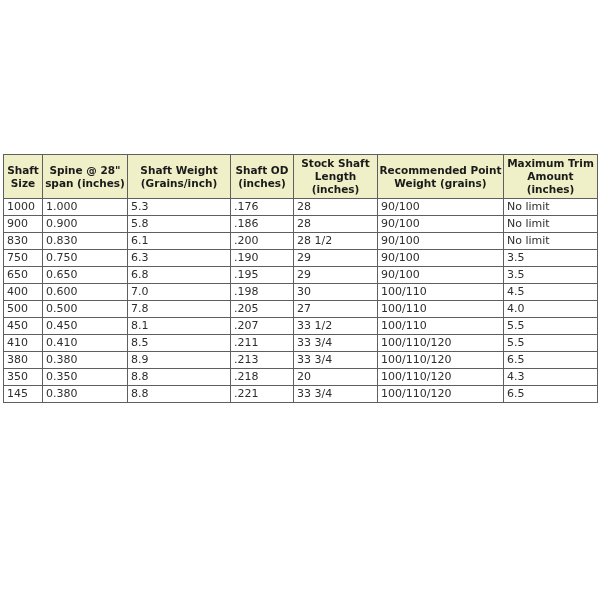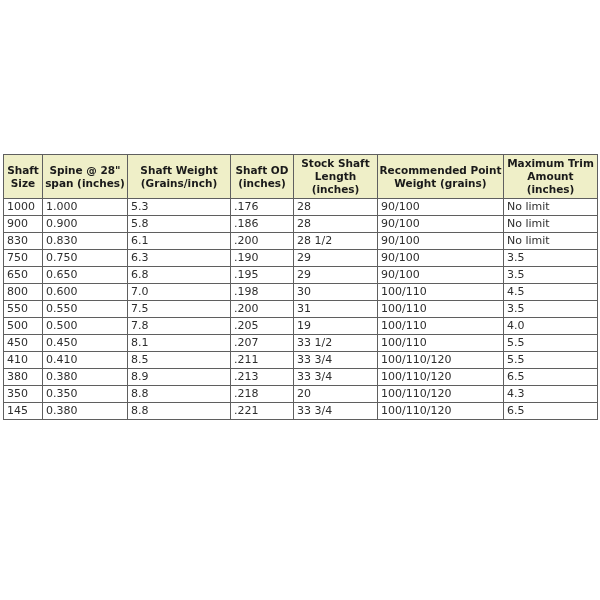--- a/index.html
+++ b/index.html
@@ -129,43 +129,34 @@
         <tr>
           <td>650</td>
           <td>0.650</td>
           <td>6.8</td>
           <td>.195</td>
           <td>29</td>
           <td>90/100</td>
           <td>3.5</td>
         </tr>
         <tr>
-          <td>800</td>
+          <td>400</td>
           <td>0.600</td>
           <td>7.0</td>
           <td>.198</td>
           <td>30</td>
           <td>100/110</td>
           <td>4.5</td>
         </tr>
         <tr>
-          <td>550</td>
-          <td>0.550</td>
-          <td>7.5</td>
-          <td>.200</td>
-          <td>31</td>
-          <td>100/110</td>
-          <td>3.5</td>
-        </tr>
-        <tr>
           <td>500</td>
           <td>0.500</td>
           <td>7.8</td>
           <td>.205</td>
-          <td>19</td>
+          <td>27</td>
           <td>100/110</td>
           <td>4.0</td>
         </tr>
         <tr>
           <td>450</td>
           <td>0.450</td>
           <td>8.1</td>
           <td>.207</td>
           <td>33 1/2</td>
           <td>100/110</td>

